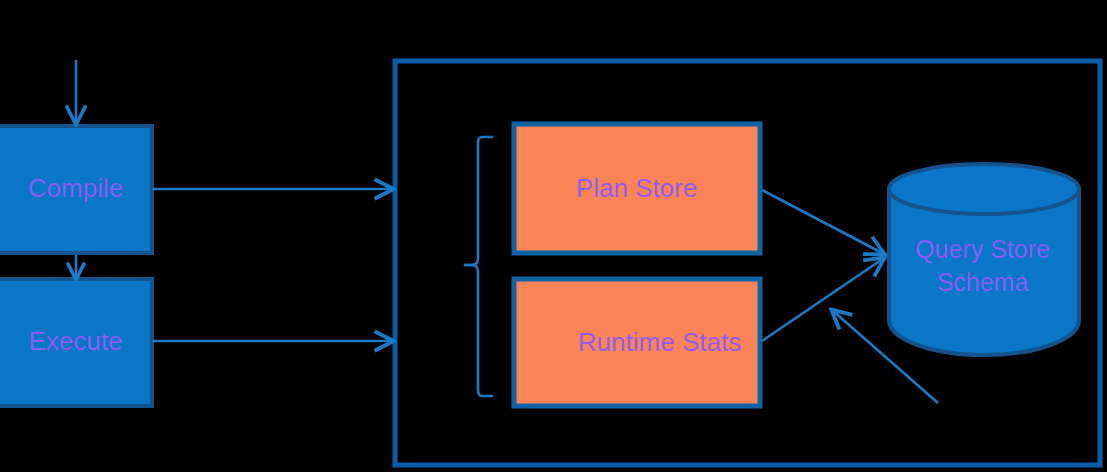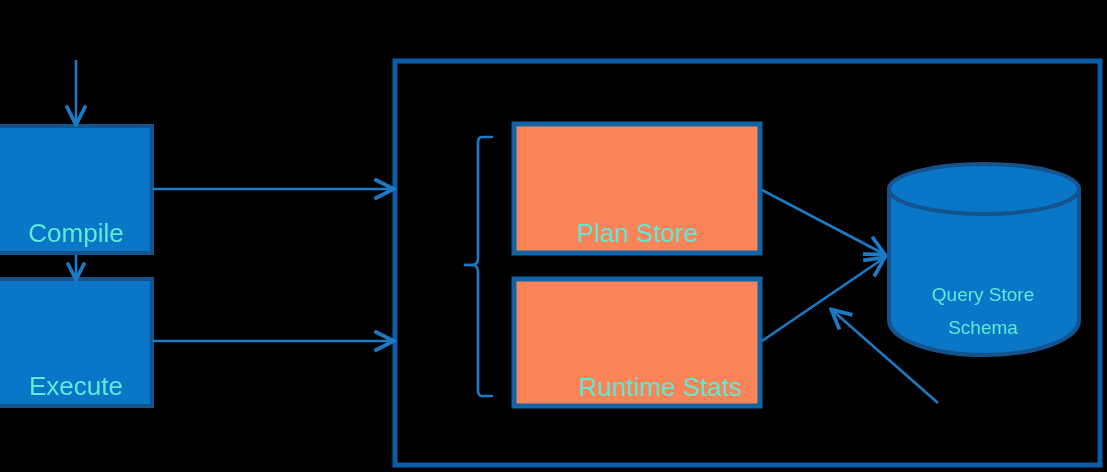--- a/index.html
+++ b/index.html
@@ -17,34 +17,33 @@
   }
   .svg-layer {
     position: absolute;
     left: 0;
     top: 0;
     width: 1107px;
     height: 472px;
   }
   .node-label {
     position: absolute;
-    color: #5eead4;
+    color: #8b5cf6;
     font-family: "Liberation Sans", sans-serif;
     font-size: 26px;
     line-height: 31px;
     text-align: center;
     white-space: pre-line;
     pointer-events: none;
-    margin-top: 45px;
   }
   .lbl-compile  { left: 0px;   top: 173px; width: 152px; }
   .lbl-execute  { left: 0px;   top: 326px; width: 152px; }
   .lbl-plan     { left: 512px; top: 173px; width: 250px; }
   .lbl-runtime  { left: 512px; top: 327px; width: 250px; padding-left: 23px; }
-  .lbl-schema   { left: 888px; top: 233px; width: 190px; font-size: 19px; line-height: 33px; }
+  .lbl-schema   { left: 888px; top: 233px; width: 190px; font-size: 25px; line-height: 33px; }
 </style>
 </head>
 <body>
 
 <div id="canvas">
 
   <svg class="svg-layer" viewBox="0 0 1107 472" xmlns="http://www.w3.org/2000/svg">
 
     <defs>
       <marker id="arrowOpen" viewBox="0 0 12 12" refX="10.5" refY="6" markerWidth="9" markerHeight="9" orient="auto-start-reverse">

